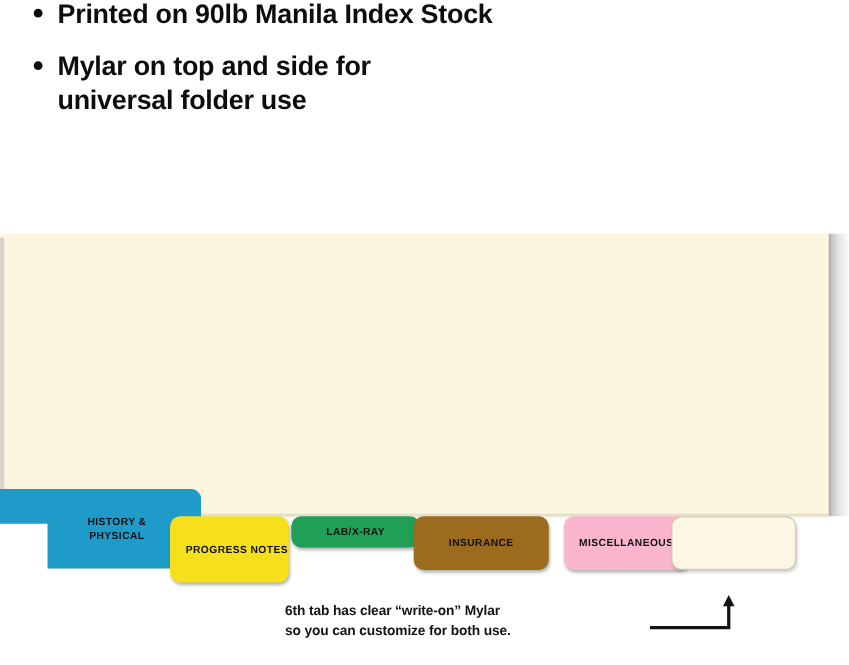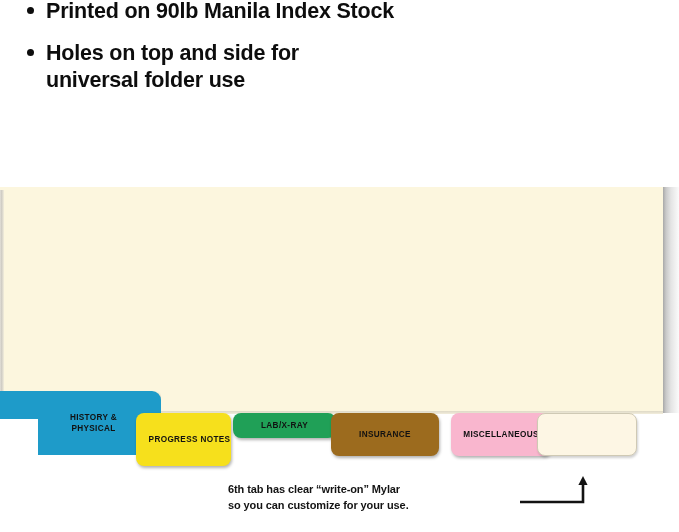--- a/index.html
+++ b/index.html
@@ -156,21 +156,21 @@
 <div id="feature-list">
 
   <div class="feature-item">
     <span class="bullet-dot"></span>
     <span class="feature-text">Printed on 90lb Manila Index Stock</span>
   </div>
 
 
   <div class="feature-item">
     <span class="bullet-dot"></span>
-    <span class="feature-text">Holes on top and side for
+    <span class="feature-text">Mylar on top and side for
 universal folder use</span>
   </div>
 
 </div>
 
 <div id="divider-sheet"></div>
 <div id="sheet-edge-left"></div>
 <div id="sheet-edge-bottom"></div>
 <div id="sheet-edge-right"></div>
 
@@ -198,19 +198,19 @@
   </div>
 
   <div class="tab" id="tab-clear" style="background-color: rgb(253, 246, 228);">
     <span class="tab-label"></span>
   </div>
 
 </div>
 
 <div id="caption-block">
   <div class="caption-line">6th tab has clear “write-on” Mylar</div>
-  <div class="caption-line">so you can customize for your use.</div>
+  <div class="caption-line">so you can customize for both use.</div>
 </div>
 
 <svg id="callout-arrow" viewBox="0 0 80 40">
   <path d="M 5 31 L 68 31 L 68 12" fill="none" stroke="#131313" stroke-width="2.6"></path>
   <path d="M 68 5 L 72.6 14 L 63.4 14 Z" fill="#131313"></path>
 </svg>
 
 </body></html>

